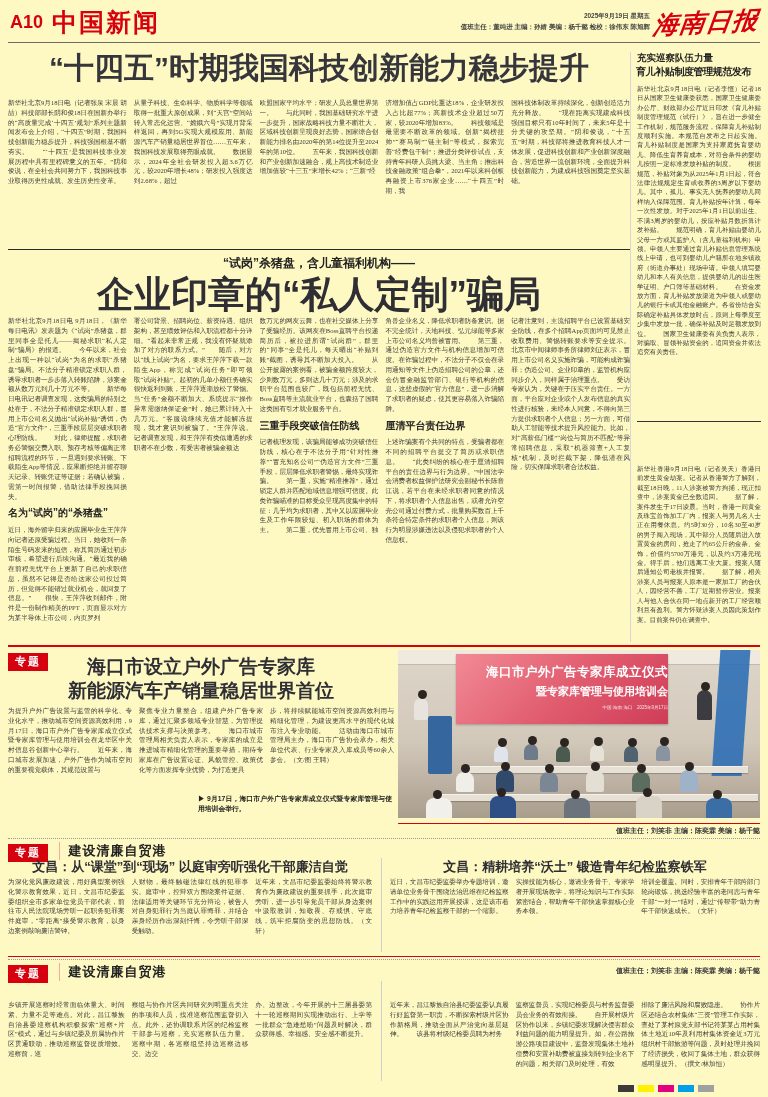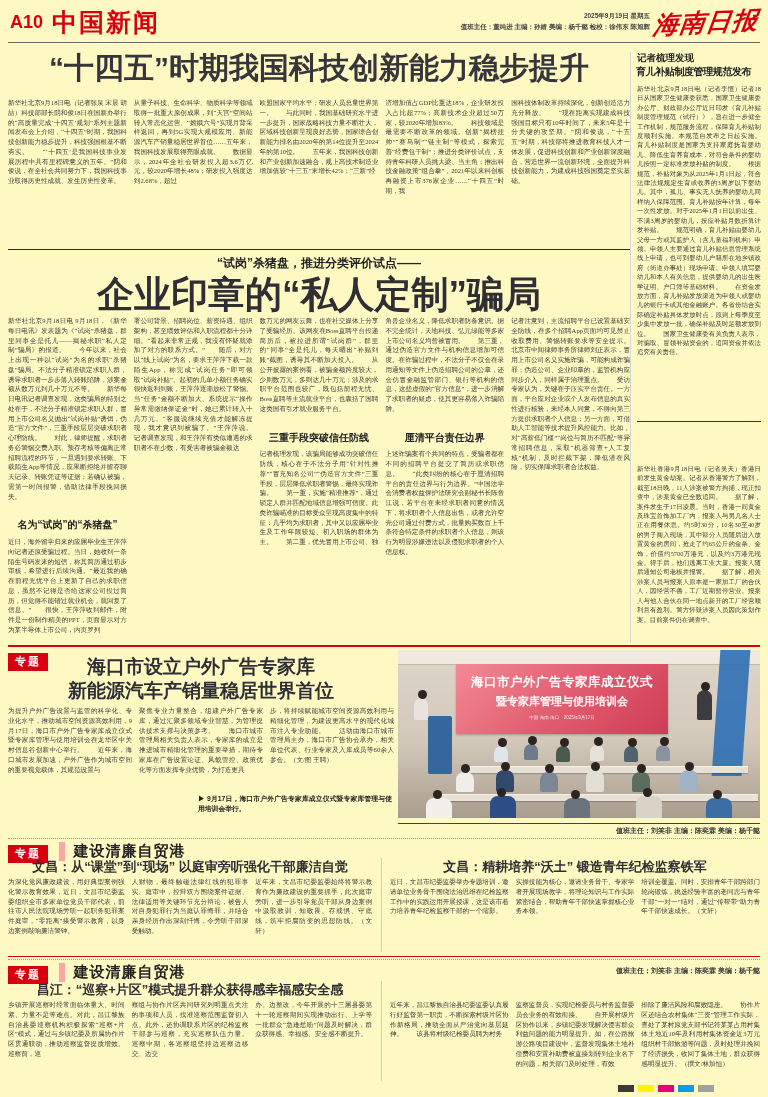--- a/index.html
+++ b/index.html
@@ -9,21 +9,21 @@
   .pageno{position:absolute;left:10px;top:12px;font-size:18px;font-weight:bold;color:#d6000f;}
   .sectname{position:absolute;left:52px;top:6px;font-size:25px;font-weight:900;color:#d6000f;letter-spacing:2px;}
   .hdr-meta{position:absolute;right:118px;top:10px;text-align:right;font-size:6.5px;line-height:1.7;color:#444;font-weight:bold;}
   .masthead{position:absolute;right:10px;top:6px;font:italic 900 25px "Liberation Serif",serif;
             color:#d6000f;transform:skewX(-10deg) rotate(-3deg);letter-spacing:1px;}
   .hdr-rule{position:absolute;left:8px;right:8px;top:42px;border-top:1.5px solid #6a6a6a;}
   
   .cols{display:flex;gap:7px;position:absolute;}
   .col{flex:1;font-size:6.6px;line-height:1.48;text-align:justify;overflow:hidden;color:#3c3c3c;
        font-family:"Liberation Serif",serif;}
-  .subhead{font-size:10px;font-weight:900;text-align:center;margin:17px 0 4px;color:#222;
+  .subhead{font-size:10px;font-weight:900;text-align:left;margin:5px 0 4px;color:#222;
            font-family:"Liberation Sans",sans-serif;}
   
   .a1-headline{position:absolute;left:8px;top:48px;width:622px;text-align:center;
                font-size:30px;font-weight:900;color:#35353b;letter-spacing:0px;white-space:nowrap;}
   .a1-cols{left:8px;top:98px;width:622px;height:146px;}
   .rule-dark{position:absolute;border-top:1px solid #2a2a2a;}
   
   .scam-kicker{position:absolute;left:8px;top:255px;width:622px;text-align:center;
                font-size:12px;font-weight:900;color:#222;}
   .scam-headline{position:absolute;left:8px;top:270px;width:622px;text-align:center;
@@ -39,36 +39,36 @@
   .side-rule{position:absolute;left:637px;top:421px;width:124px;border-top:1px solid #333;}
   .gold-headline{position:absolute;left:637px;top:430px;width:126px;font-size:12px;font-weight:900;
                  color:#222;line-height:1.3;letter-spacing:-0.4px;}
   .gold-body{position:absolute;left:637px;top:464px;width:124px;height:176px;font-size:6.4px;line-height:1.47;
              text-align:justify;overflow:hidden;color:#3c3c3c;font-family:"Liberation Serif",serif;}
   
   .red-rule{position:absolute;border-top:2px solid #d6000f;}
   .dotted-rule{position:absolute;border-top:1px dotted #9a9a9a;}
   .zt-label{display:inline-block;background:#d6000f;color:#fff;font-size:11px;font-weight:900;
             padding:1px 7px 2px;letter-spacing:2px;}
-  .zt-title{display:inline-block;font-size:15px;font-weight:900;color:#222;margin-left:7px;
-            padding-left:8px;border-left:6px solid #fca5a5;letter-spacing:1px;vertical-align:1px;}
+  .zt-title{display:inline-block;font-size:13px;font-weight:900;color:#222;margin-left:7px;
+            padding-left:8px;border-left:1px solid #fca5a5;letter-spacing:1px;vertical-align:1px;}
   .byline{font-size:7px;font-weight:bold;color:#3a3a3a;}
   
   .hk-headline{position:absolute;left:8px;top:655px;width:386px;text-align:center;
                font-size:19px;font-weight:900;color:#2e2e34;line-height:1.25;}
   .hk-cols{left:8px;top:706px;width:386px;height:84px;}
   .hk-caption{position:absolute;left:198px;top:794px;width:194px;font-size:6.8px;line-height:1.5;
               text-align:justify;color:#222;font-weight:bold;}
   
   .photo{position:absolute;left:398px;top:650px;width:362px;height:168px;overflow:hidden;
          background:linear-gradient(180deg,#ded6ca 0%,#d2c8ba 55%,#a99d8d 100%);}
   .photo .ceiling{position:absolute;left:0;top:0;width:100%;height:14px;background:#efe9e0;border-bottom:1px solid #c4baa9;}
-  .photo .banner{position:absolute;left:58px;top:14px;width:212px;height:70px;
+  .photo .banner{position:absolute;left:58px;top:4px;width:212px;height:70px;
                  background:linear-gradient(135deg,#f28a95 0%,#e05a6d 55%,#cf3d57 100%);
-                 color:#fff;text-align:center;box-shadow:0 1px 2px rgba(0,0,0,.25);}
+                 color:#fff;text-align:right;box-shadow:0 1px 2px rgba(0,0,0,.25);}
   .photo .banner .b1{font-size:12.5px;font-weight:900;margin-top:10px;letter-spacing:0.5px;}
   .photo .banner .b2{font-size:11px;font-weight:900;margin-top:3px;}
   .photo .banner .b3{font-size:4.5px;margin-top:6px;opacity:.85;}
   .photo .sideBanner{position:absolute;right:14px;top:0;width:30px;height:126px;background:#2f6fb5;
                      transform:skewX(-4deg);opacity:.9;}
   .photo .podium{position:absolute;left:30px;top:66px;width:24px;height:58px;background:#35669e;border-radius:2px;}
   .person{position:absolute;border-radius:8px 8px 2px 2px;}
   .person::before{content:"";position:absolute;top:-8px;left:28%;width:9px;height:9px;border-radius:50%;background:#2b2420;}
   .photo .desk{position:absolute;height:6px;background:#e7e0d4;border-top:1px solid #f5f1e9;box-shadow:0 1px 1px rgba(0,0,0,.2);}
   
@@ -95,27 +95,27 @@
   <div class="cols a1-cols">
     <div class="col">新华社北京9月18日电（记者张泉 宋晨 胡喆）科技部部长阴和俊18日在国新办举行的“高质量完成‘十四五’规划”系列主题新闻发布会上介绍，“十四五”时期，我国科技创新能力稳步提升，科技强国根基不断夯实。　　“‘十四五’是我国科技事业发展历程中具有里程碑意义的五年。”阴和俊说，在全社会共同努力下，我国科技事业取得历史性成就、发生历史性变革。</div>
     <div class="col">从量子科技、生命科学、物质科学等领域取得一批重大原创成果，到“天宫”空间站转入常态化运营、“嫦娥六号”实现月背采样返回，再到5G实现大规模应用、新能源汽车产销量稳居世界首位……五年来，我国科技发展取得亮眼成就。　　数据显示，2024年全社会研发投入超3.6万亿元，较2020年增长48%；研发投入强度达到2.68%，超过</div>
     <div class="col">欧盟国家平均水平；研发人员总量世界第一。　　与此同时，我国基础研究水平进一步提升，国家战略科技力量不断壮大，区域科技创新呈现良好态势，国家综合创新能力排名由2020年的第14位提升至2024年的第10位。　　五年来，我国科技创新和产业创新加速融合，规上高技术制造业增加值较“十三五”末增长42%；“三新”经</div>
     <div class="col">济增加值占GDP比重达18%，企业研发投入占比超77%；高新技术企业超过50万家，较2020年增加83%。　　科技领域是最需要不断改革的领域。创新“揭榜挂帅”“赛马制”“链主制”等模式，探索完善“经费包干制”；推进分类评价试点，支持青年科研人员挑大梁、当主角；推出科技金融政策“组合拳”，2021年以来科创板再融资上市376家企业……“十四五”时期，我</div>
     <div class="col">国科技体制改革持续深化，创新创造活力充分释放。　　“现在距离实现建成科技强国目标只有10年时间了，未来5年是十分关键的攻坚期。”阴和俊说，“十五五”时期，科技部将推进教育科技人才一体发展，促进科技创新和产业创新深度融合，营造世界一流创新环境，全面提升科技创新能力，为建成科技强国奠定坚实基础。</div>
   </div>
   <div class="rule-dark" style="left:8px;top:249px;width:622px;"></div>
 
   <div class="side-vrule"></div>
-  <div class="baby-kicker">记者梳理发现</div>
+  <div class="baby-kicker">充实巡察队伍力量</div>
   <div class="baby-headline">育儿补贴制度管理规范发布</div>
   <div class="baby-body">新华社北京9月18日电（记者李恒）记者18日从国家卫生健康委获悉，国家卫生健康委办公厅、财政部办公厅近日印发《育儿补贴制度管理规范（试行）》，旨在进一步健全工作机制，规范服务流程，保障育儿补贴制度顺利实施。本规范自发布之日起实施。　　育儿补贴制度是国家为支持家庭抚育婴幼儿、降低生育养育成本，对符合条件的婴幼儿按照一定标准发放补贴的制度。　　根据规范，补贴对象为从2025年1月1日起，符合法律法规规定生育或收养的3周岁以下婴幼儿。其中，孤儿、事实无人抚养的婴幼儿同样纳入保障范围。育儿补贴按年计算，每年一次性发放。对于2025年1月1日以前出生、不满3周岁的婴幼儿，按应补贴月数折算计发补贴。　　规范明确，育儿补贴由婴幼儿父母一方或其监护人（含儿童福利机构）申领。申领人主要通过育儿补贴信息管理系统线上申请，也可到婴幼儿户籍所在地乡镇政府（街道办事处）现场申请。申领人填写婴幼儿和本人有关信息，提供婴幼儿的出生医学证明、户口簿等基础材料。　　在资金发放方面，育儿补贴发放渠道为申领人或婴幼儿的银行卡或其他金融账户。各省份结合实际确定补贴具体发放时点，原则上每季度至少集中发放一批，确保补贴及时足额发放到位。　　国家卫生健康委有关负责人表示，对骗取、冒领补贴资金的，追回资金并依法追究有关责任。</div>
   <div class="side-rule"></div>
   <div class="gold-body">新华社香港9月18日电（记者吴天）香港日前发生黄金劫案。记者从香港警方了解到，截至18日晚，11人涉案被警方拘捕，现正扣查中，涉案黄金已全数追回。　　据了解，案件发生于17日凌晨。当时，香港一间黄金及珠宝首饰加工厂内，报案人与另几名人士正在用餐休息。约5时30分，10名30至40岁的男子闯入现场，其中部分人员随后进入放置黄金的房间，抢走了约65公斤的金条、金饰，价值约5700万港元，以及约3万港元现金。得手后，他们逃离工业大厦。报案人随后通知公司老板并报警。　　据了解，相关涉案人员与报案人原本是一家加工厂的合伙人，因经营不善，工厂近期暂停营业。报案人与他人合伙在同一地点新开的工厂经营顺利且有盈利。警方怀疑涉案人员因此策划作案。目前案件仍在调查中。</div>
 
-  <div class="scam-kicker">“试岗”杀猪盘，推进分类评价试点——</div>
+  <div class="scam-kicker">“试岗”杀猪盘，含儿童福利机构——</div>
   <div class="scam-headline">企业印章的“私人定制”骗局</div>
   <div class="cols scam-cols">
     <div class="col">
       <span>新华社北京9月18日电 9月18日，《新华每日电讯》发表题为《“试岗”杀猪盘，群里同事全是托儿——揭秘求职“私人定制”骗局》的报道。　　今年以来，社会上出现一种以“试岗”为名的求职“杀猪盘”骗局。不法分子精准锁定求职人群，诱导求职者一步步落入转账陷阱，涉案金额从数万元到几十万元不等。　　新华每日电讯记者调查发现，这类骗局的特别之处在于，不法分子精准锁定求职人群，冒用上市公司名义抛出“试岗补贴”诱饵，伪造“官方文件”，三重手段层层突破求职者心理防线。　　对此，律师提醒，求职者务必警惕交费入职、预存考核等偏离正常招聘流程的环节，一旦遇到要求转账、下载陌生App等情况，应果断拒绝并留存聊天记录、转账凭证等证据；若确认被骗，需第一时间报警，借助法律手段挽回损失。</span>
       <div class="subhead">名为“试岗”的“杀猪盘”</div>
       <span>近日，海外留学归来的应届毕业生王萍萍向记者还原受骗过程。当日，她收到一条陌生号码发来的短信，称其简历通过初步审核，希望进行后续沟通。“最近我的确在前程无忧平台上更新了自己的求职信息，虽然不记得是否给这家公司投过简历，但觉得不能错过就业机会，就回复了信息。”　　很快，王萍萍收到邮件，附件是一份制作精美的PPT，页面显示对方为某半导体上市公司，内页罗列</span>
     </div>
     <div class="col">署公司背景、招聘岗位、薪资待遇、组织架构，甚至绩效评估和入职流程都十分详细。“看起来非常正规，我没有怀疑就添加了对方的联系方式。”　　随后，对方以“线上试岗”为名，要求王萍萍下载一款陌生App，称完成“试岗任务”即可领取“试岗补贴”。起初的几单小额任务确实很快返利到账，王萍萍逐渐放松了警惕。当“任务”金额不断加大、系统提示“操作异常需缴纳保证金”时，她已累计转入十几万元。“客服说继续充值才能解冻提现，我才意识到被骗了。”王萍萍说。　　记者调查发现，和王萍萍有类似遭遇的求职者不在少数，有受害者被骗金额达</div>
     <div class="col">
       <span>数万元的网友云舞，也在社交媒体上分享了受骗经历。该网友在Boss直聘平台投递简历后，被拉进所谓“试岗群”，群里的“同事”全是托儿，每天晒出“补贴到账”截图，诱导其不断加大投入。　　从公开披露的案例看，被骗金额跨度较大，少则数万元，多则达几十万元；涉及的求职平台范围也较广，既包括前程无忧、Boss直聘等主流就业平台，也囊括了国聘这类国有引才就业服务平台。</span>
@@ -204,21 +204,20 @@
   </div>
 
   <div class="red-rule" style="left:8px;right:8px;top:956px;border-top-width:1px;"></div>
   <div class="dotted-rule" style="left:8px;right:8px;top:959px;"></div>
   <div style="position:absolute;left:8px;top:963px;">
     <span class="zt-label">专题</span>
     <span class="zt-title">建设清廉自贸港</span>
   </div>
   <div class="byline" style="position:absolute;right:8px;top:966px;text-align:right;">值班主任：刘笑非 主编：陈奕霖 美编：杨千懿</div>
 
-  <div class="half-headline" style="left:8px;top:981px;width:364px;">昌江：“巡察+片区”模式提升群众获得感幸福感安全感</div>
   <div class="cols" style="left:8px;top:1000px;width:364px;height:84px;">
     <div class="col">乡镇开展巡察时经常面临体量大、时间紧、力量不足等难点。对此，昌江黎族自治县委巡察机构积极探索“巡察+片区”模式，通过与乡镇纪委及所属协作片区贯通联动，推动巡察监督提质增效。巡察前，巡</div>
     <div class="col">察组与协作片区共同研究列明重点关注的事项和人员，找准巡察范围监督切入点。此外，还协调联系片区的纪检监察干部参与巡察，充实巡察队伍力量。　　巡察中期，各巡察组坚持边巡察边移交、边交</div>
     <div class="col">办、边整改，今年开展的十三届县委第十一轮巡察期间实现推动出行、上学等一批群众“急难愁盼”问题及时解决，群众获得感、幸福感、安全感不断提升。</div>
   </div>
   <div class="vrule" style="left:381px;top:981px;height:100px;"></div>
   <div class="cols" style="left:390px;top:1000px;width:370px;height:84px;">
     <div class="col">近年来，昌江黎族自治县纪委监委认真履行好监督第一职责，不断探索村级片区协作新格局，推动全面从严治党向基层延伸。　　该县将村级纪检委员聘为村务</div>
     <div class="col">监察监督员，实现纪检委员与村务监督委员会业务的有效衔接。　　自开展村级片区协作以来，乡镇纪委发现解决侵害群众利益问题的能力明显提升。如，在公路旅游公路项目建设中，监督发现集体土地补偿费和安置补助费被直接划转到企业名下的问题，相关部门及时处理，有效</div>
     <div class="col">排除了廉洁风险和腐败隐患。　　协作片区还结合农村集体“三资”管理工作实际，查处了某村原党支部书记符某某占用村集体土地近10年及利用村集体资金近3万元组织村干部旅游等问题，及时处理并挽回了经济损失，收回了集体土地，群众获得感明显提升。（撰文/林加恒）</div>

